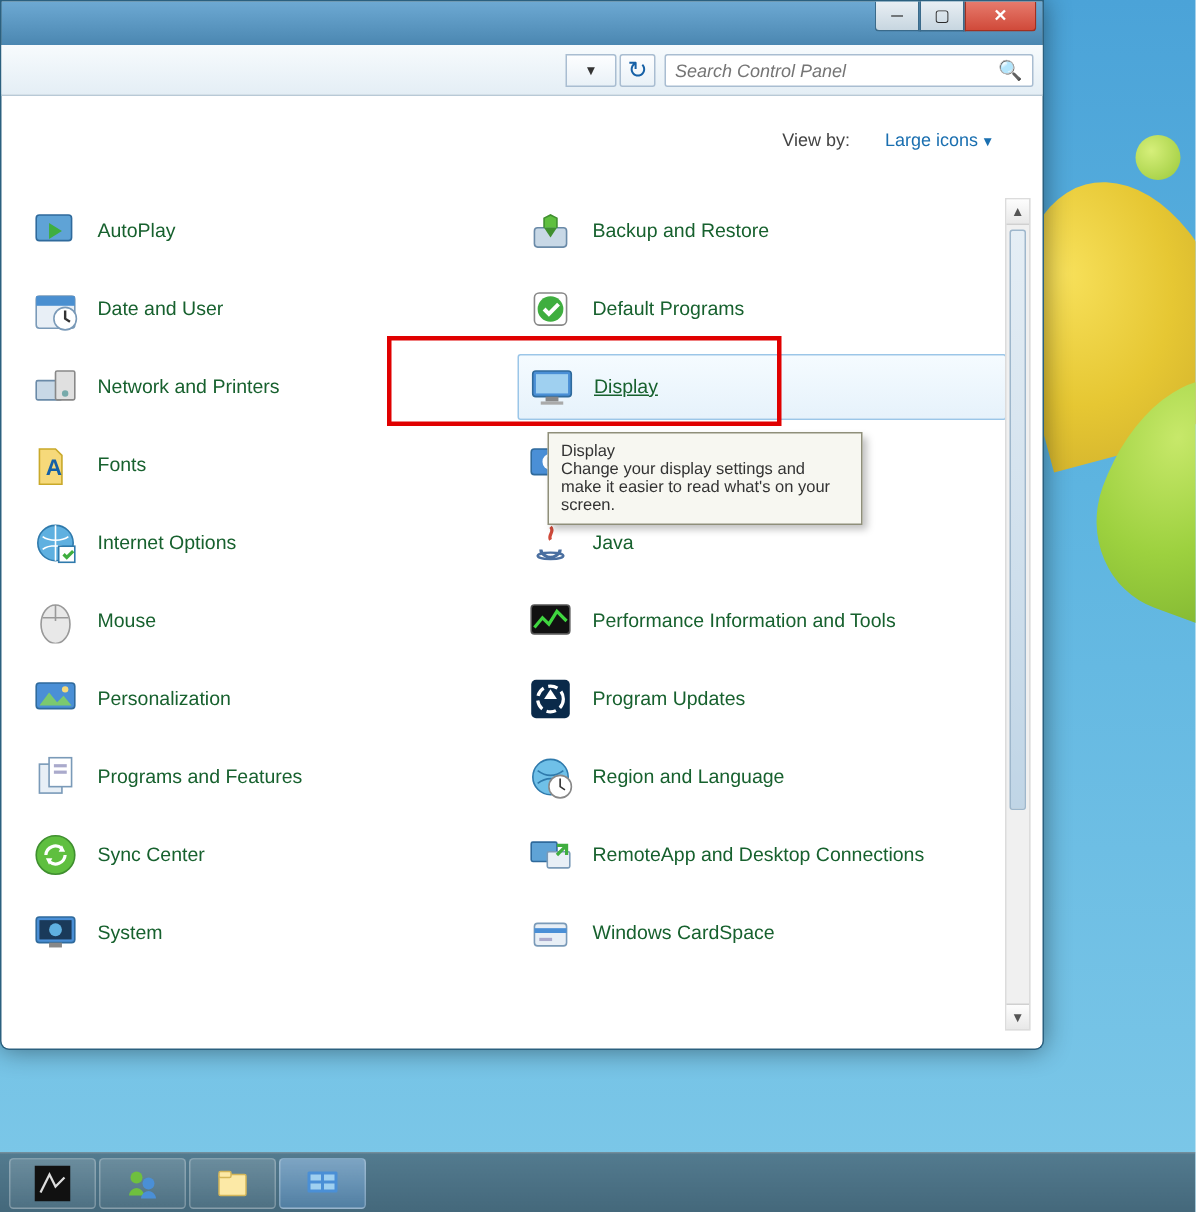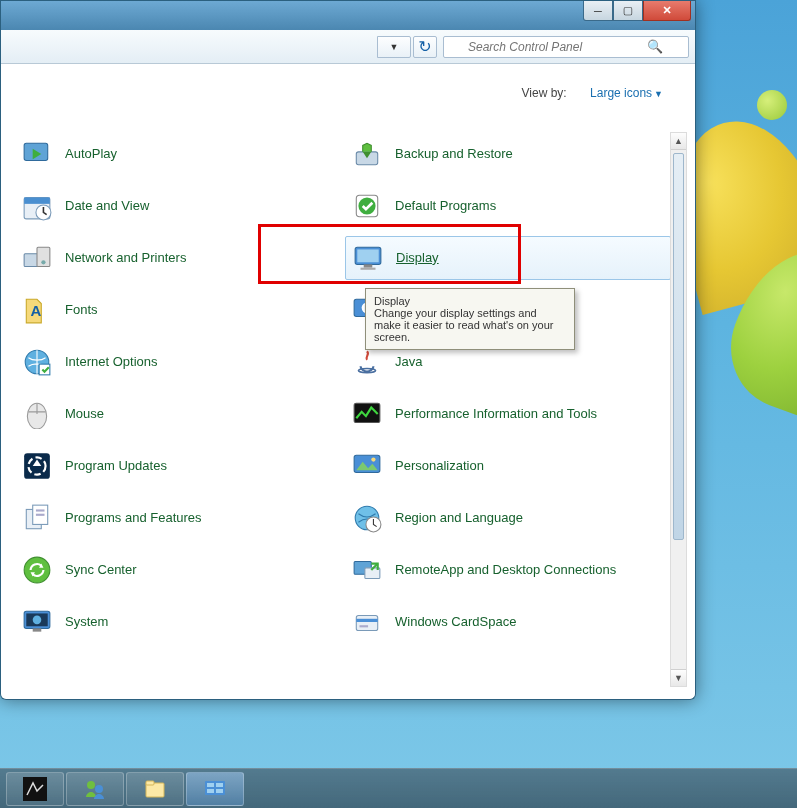--- a/index.html
+++ b/index.html
@@ -17,21 +17,21 @@
 .titlebar-outer { position: absolute; left: 0; top: 0; width: 696px; height: 30px; background: linear-gradient(#6da9d3, #4b87b1); border: 1px solid #2b607f; border-bottom: none; z-index: 6; }
 .win-controls { position: absolute; right: 4px; top: 0; display: flex; z-index: 10; }
 .win-btn { width: 30px; height: 20px; border: 1px solid #3a6a8a; border-top: none; background: linear-gradient(#e9eff4, #c7d6e0); display:flex; align-items:center; justify-content:center; font-size:11px; color:#2a2a2a; }
 .win-btn.min { border-radius: 0 0 0 3px; }
 .win-btn.close { width: 48px; border-radius: 0 0 3px 0; background: linear-gradient(#e77b6d, #d04a3a); color:#fff; border-color:#a03020; }
 .win-btn.close span { font-weight:bold; }
 
 .nav-bar { position: absolute; top: 30px; left: 0; right: 0; height: 34px; background: linear-gradient(#f7fbfd, #e4eef5); border-bottom: 1px solid #b8c9d6; display:flex; align-items:center; z-index:7; }
 .breadcrumb-drop { margin-left: auto; width: 34px; height: 22px; border:1px solid #a9bdd1; background:linear-gradient(#fdfeff,#e9f1f7); display:flex; align-items:center; justify-content:center; border-radius: 0 2px 2px 0; }
 .refresh-btn { width: 24px; height: 22px; margin-left: 2px; border:1px solid #a9bdd1; background:linear-gradient(#fdfeff,#e9f1f7); display:flex; align-items:center; justify-content:center; color:#1560a6; border-radius:2px; }
-.search-box { flex: 0 0 246px; height: 22px; margin: 0 6px 0 6px; border:1px solid #a9bdd1; background:#fff; display:flex; align-items:center; padding: 0 24px; border-radius:2px; }
+.search-box { flex: 0 0 246px; height: 22px; margin: 0 6px 0 6px; border:1px solid #a9bdd1; background:#fff; display:flex; align-items:center; padding: 0 6px; border-radius:2px; }
 .search-box input { border:none; outline:none; flex:1; font-size:12px; font-style:italic; color:#7a8a97; background:transparent; }
 .search-box .mag { color:#1560a6; font-size:13px; }
 
 .content { position:absolute; top: 64px; bottom: 4px; left: 4px; right: 4px; background:#fff; overflow:hidden; }
 .viewby { position:absolute; right: 28px; top: 22px; font-size:12px; color:#444; }
 .viewby .link { color:#1a6fb0; cursor:pointer; margin-left:20px; }
 .viewby .arrow { color:#1a6fb0; font-size:9px; margin-left:2px; }
 
 .scroll-area { position:absolute; top: 68px; bottom: 6px; left: 10px; right: 20px; overflow:hidden; }
 .grid { display:grid; grid-template-columns: 1fr 1fr; column-gap: 4px; row-gap: 8px; }
@@ -125,21 +125,21 @@
               </svg>
             </span>
             <span class="label">Backup and Restore</span>
           </div>
           <div class="item">
             <span class="icon-box">
               <svg class="ic" viewBox="0 0 28 28">
                 <use href="#datetime-icon"></use>
               </svg>
             </span>
-            <span class="label">Date and View</span>
+            <span class="label">Date and User</span>
           </div>
           <div class="item">
             <span class="icon-box">
               <svg class="ic" viewBox="0 0 28 28">
                 <use href="#default-programs-icon"></use>
               </svg>
             </span>
             <span class="label">Default Programs</span>
           </div>
           <div class="item">
@@ -202,32 +202,32 @@
             <span class="icon-box">
               <svg class="ic" viewBox="0 0 28 28">
                 <use href="#performance-icon"></use>
               </svg>
             </span>
             <span class="label">Performance Information and Tools</span>
           </div>
           <div class="item">
             <span class="icon-box">
               <svg class="ic" viewBox="0 0 28 28">
+                <use href="#personalization-icon"></use>
+              </svg>
+            </span>
+            <span class="label">Personalization</span>
+          </div>
+          <div class="item">
+            <span class="icon-box">
+              <svg class="ic" viewBox="0 0 28 28">
                 <use href="#updates-icon"></use>
               </svg>
             </span>
             <span class="label">Program Updates</span>
-          </div>
-          <div class="item">
-            <span class="icon-box">
-              <svg class="ic" viewBox="0 0 28 28">
-                <use href="#personalization-icon"></use>
-              </svg>
-            </span>
-            <span class="label">Personalization</span>
           </div>
           <div class="item">
             <span class="icon-box">
               <svg class="ic" viewBox="0 0 28 28">
                 <use href="#programs-icon"></use>
               </svg>
             </span>
             <span class="label">Programs and Features</span>
           </div>
           <div class="item">

